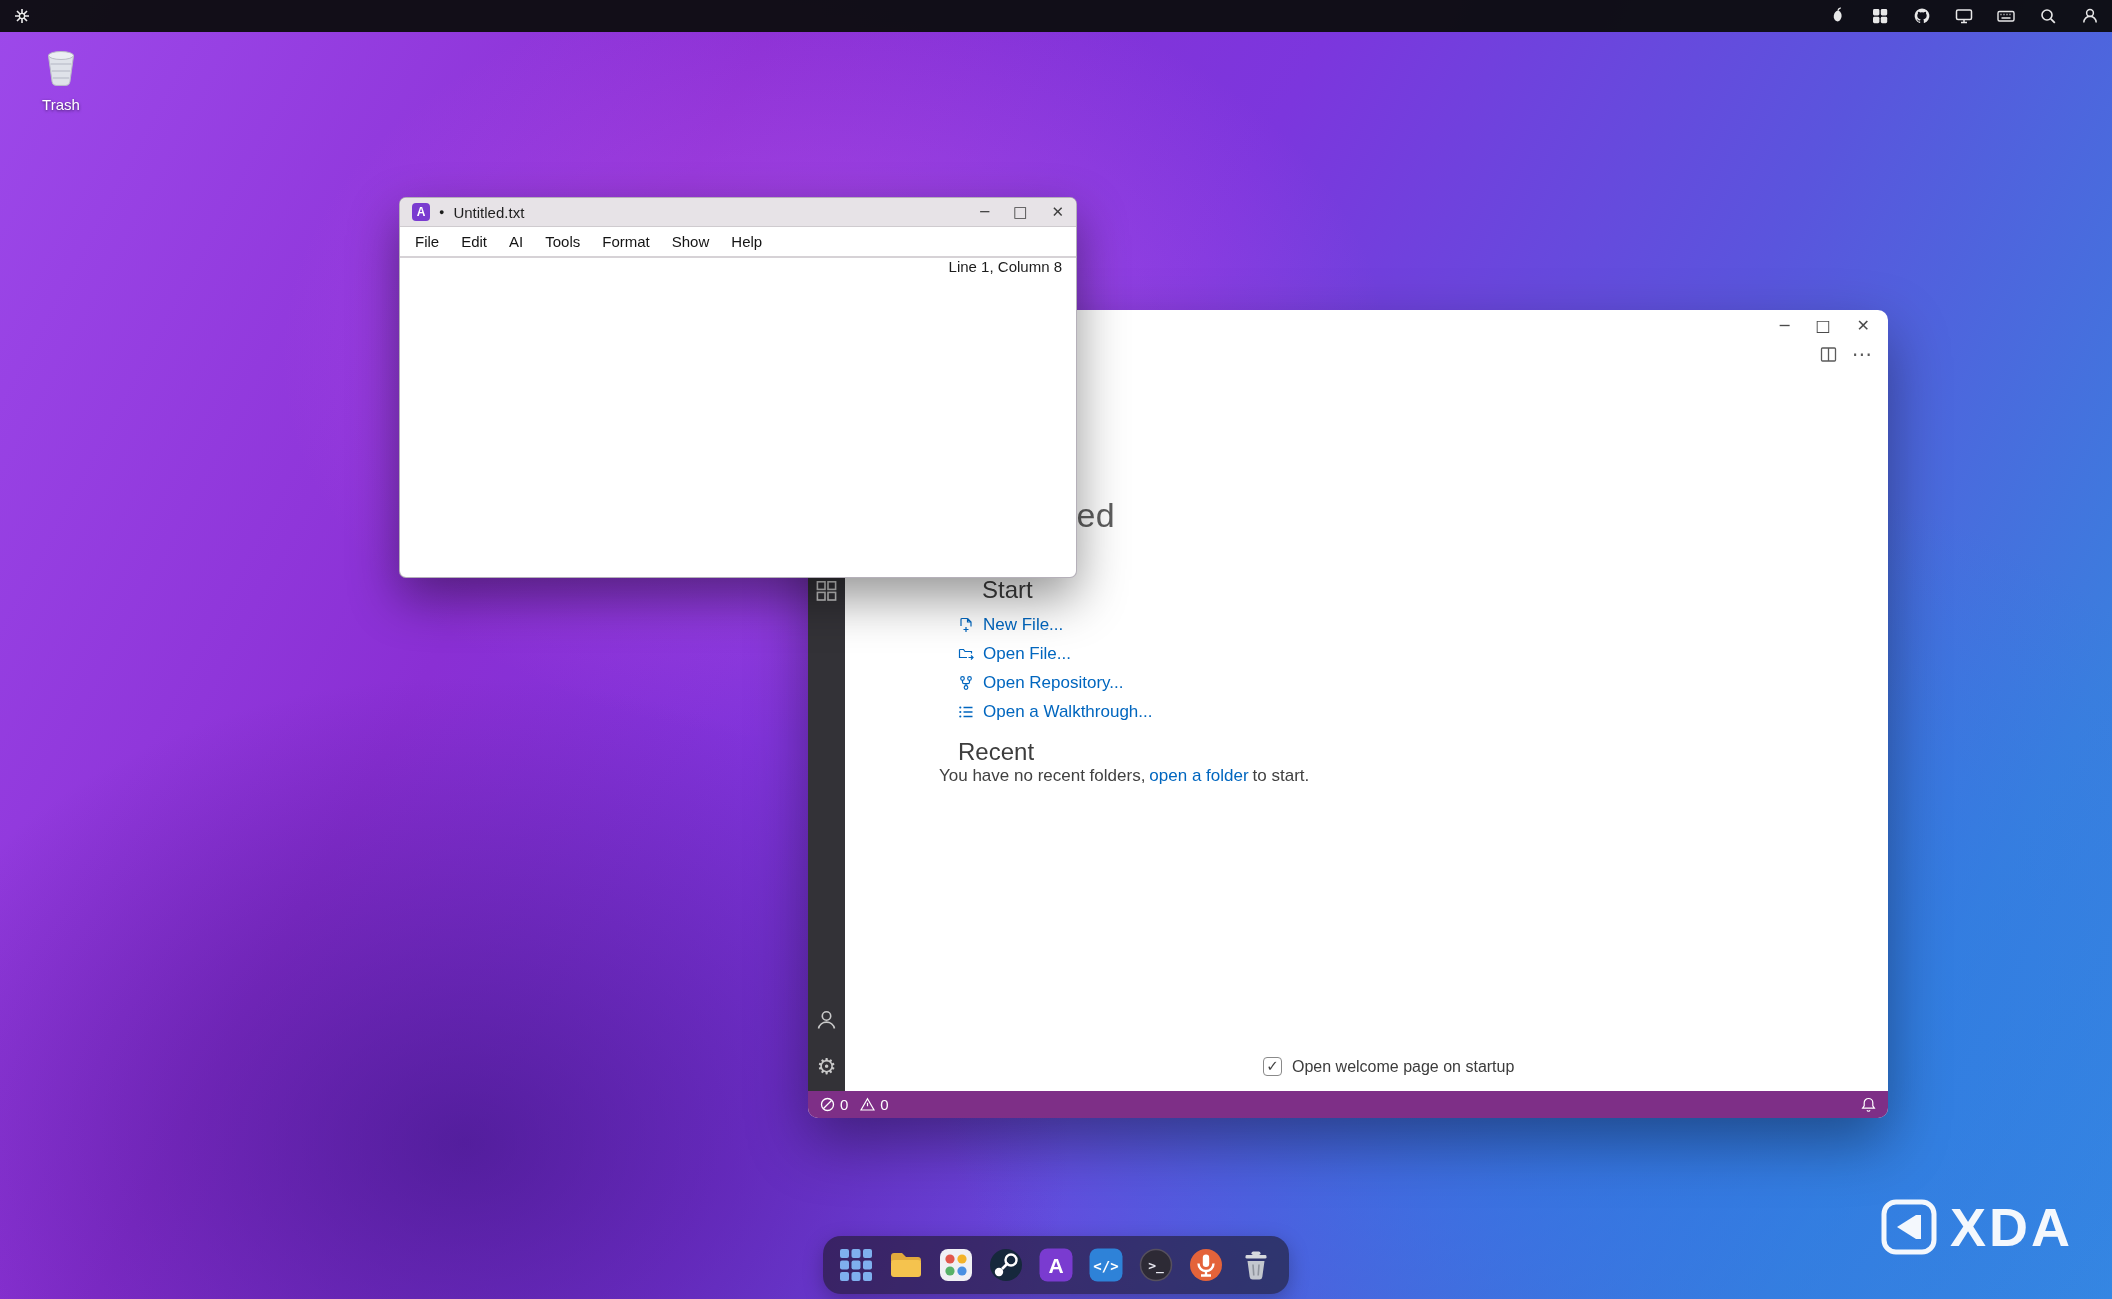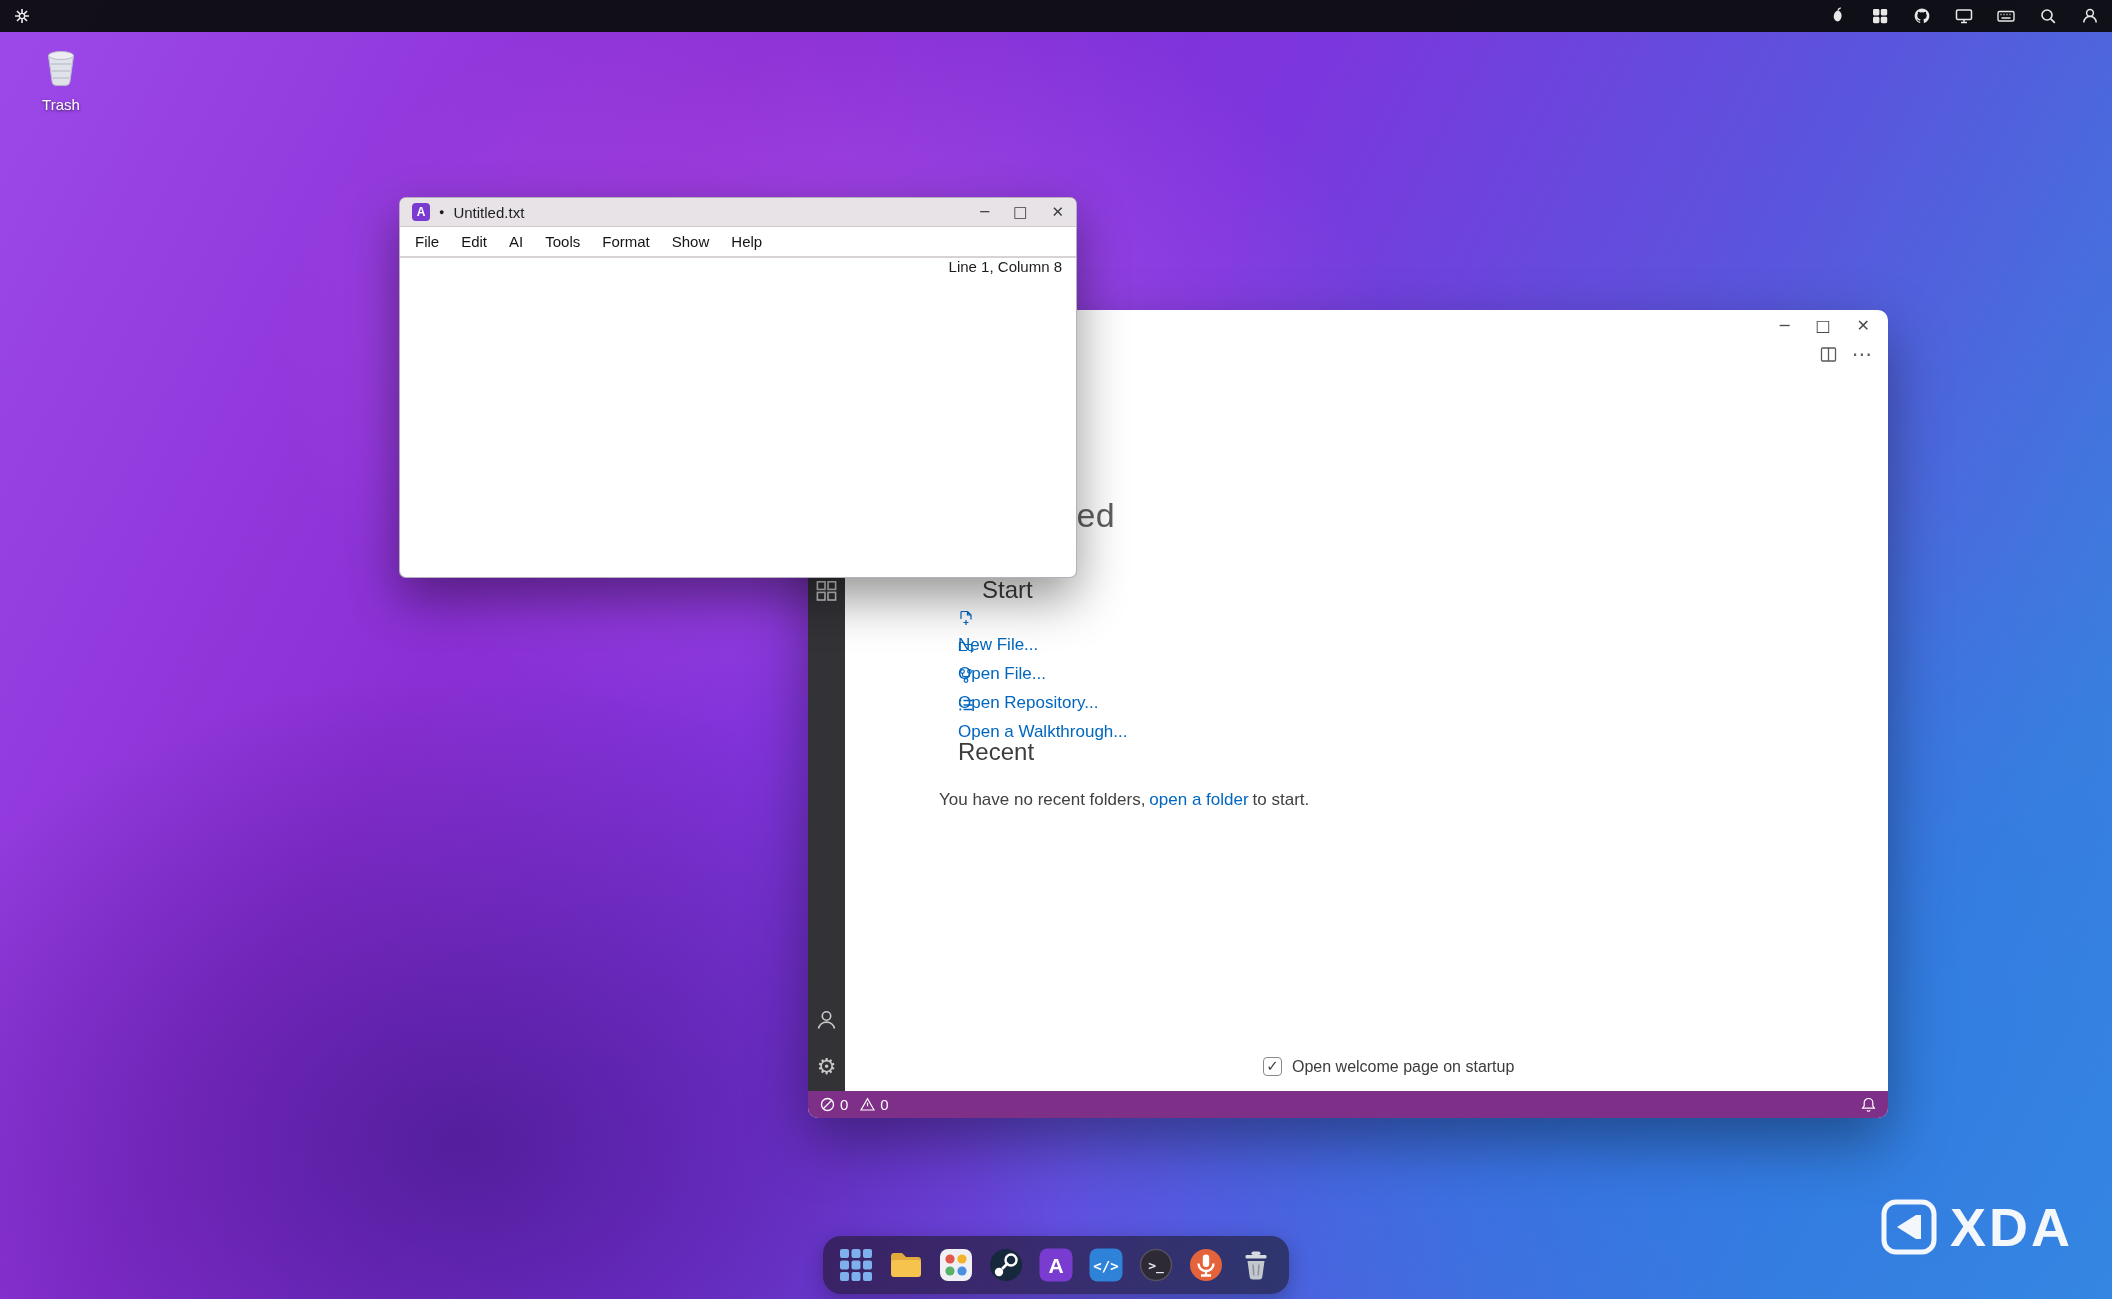--- a/index.html
+++ b/index.html
@@ -29,24 +29,24 @@
     box-shadow:0 24px 60px rgba(0,0,0,.38);z-index:20;}
   .cw-titlebar{position:absolute;top:0;left:0;right:0;height:32px;border-radius:10px 10px 0 0;}
   .cw-controls{position:absolute;top:0;right:18px;height:32px;display:flex;align-items:center;gap:26px;
     color:#4b4b4b;font-size:16px;font-family:"DejaVu Sans",sans-serif;}
   .cw-controls span{cursor:pointer;line-height:1;}
   .cw-toolbar{position:absolute;top:34px;right:16px;display:flex;align-items:center;gap:15px;color:#5a5a5a;}
   .cw-more{font-size:20px;font-family:"DejaVu Sans",sans-serif;cursor:pointer;line-height:1;}
   .cw-heading{position:absolute;top:186px;right:773px;font-size:34px;font-weight:300;color:#5e5e5e;white-space:nowrap;letter-spacing:.3px;}
   .cw-start-title{position:absolute;left:150px;top:266px;font-size:24px;color:#3d3d3d;margin-left:24px;}
   .cw-start-list{position:absolute;left:150px;top:300px;}
-  .start-item{display:flex;gap:9px;height:29px;color:#0066bf;font-size:17px;cursor:pointer;flex-direction:column;}
+  .start-item{display:flex;align-items:center;gap:9px;height:29px;color:#0066bf;font-size:17px;cursor:pointer;}
   .si-icon{display:flex;}
   .cw-recent-title{position:absolute;left:150px;top:428px;font-size:24px;color:#3d3d3d;}
-  .cw-recent-line{position:absolute;left:131px;top:480px;font-size:17px;color:#414141;}
+  .cw-recent-line{position:absolute;left:131px;top:456px;font-size:17px;color:#414141;}
   .cw-recent-line a{color:#0066bf;text-decoration:none;cursor:pointer;margin:0 4px;}
   .cw-checkbox-row{position:absolute;left:455px;top:747px;display:flex;align-items:center;gap:10px;}
   .cb{width:19px;height:19px;border:1.5px solid #8a8a8a;border-radius:4px;background:#fff;
     display:flex;align-items:center;justify-content:center;cursor:pointer;}
   .cb-check{font-size:15px;color:#424242;font-family:"DejaVu Sans",sans-serif;line-height:1;}
   .cb-label{font-size:16px;color:#3c3c3c;}
   .cw-activitybar{position:absolute;left:0;top:32px;bottom:27px;width:37px;background:#333237;}
   .ab-icon{position:absolute;left:0;width:37px;display:flex;justify-content:center;color:#c9c9c9;cursor:pointer;}
   .ab-ext{top:237px;}
   .ab-acc{top:666px;}

